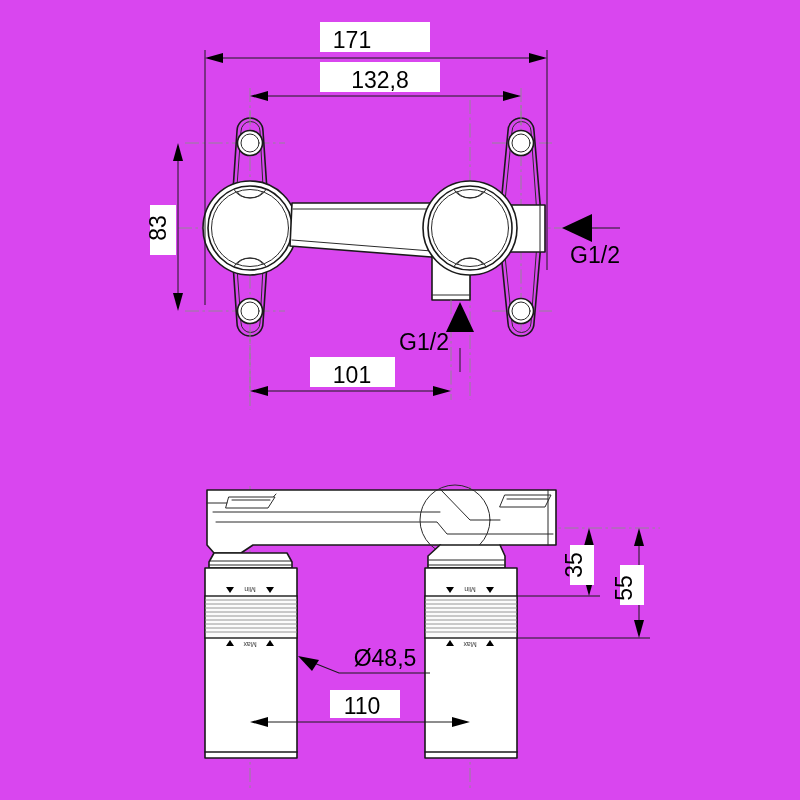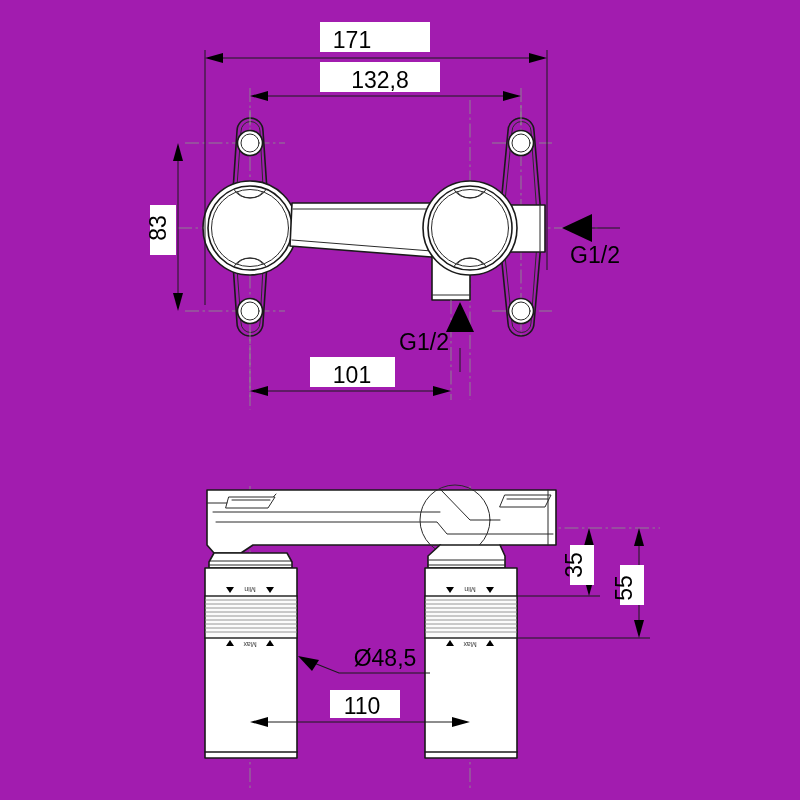--- a/index.html
+++ b/index.html
@@ -11,21 +11,21 @@
   body {
     width: 800px;
     height: 800px;
     overflow: hidden;
     font-family: "Liberation Sans", sans-serif;
   }
   #drawing-root {
     position: relative;
     width: 800px;
     height: 800px;
-    background: #a21caf;
+    background: #d946ef;
   }
   svg.sheet {
     display: block;
     width: 800px;
     height: 800px;
   }
   
   .obj {
     fill: none;
     stroke: #1a1a1a;

